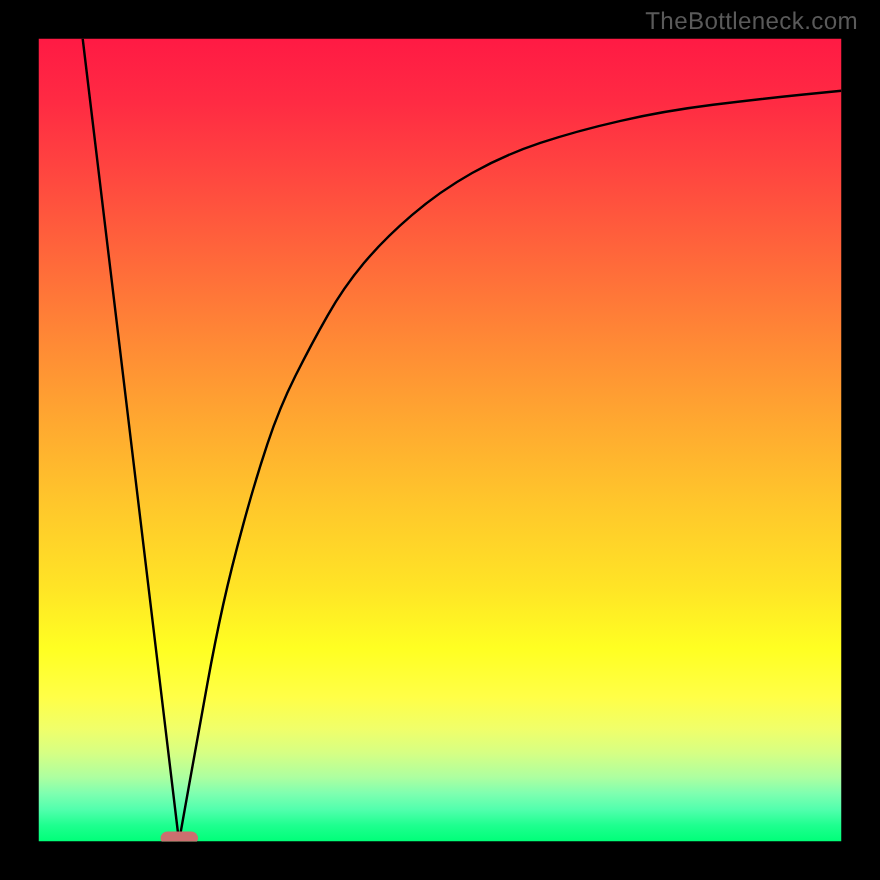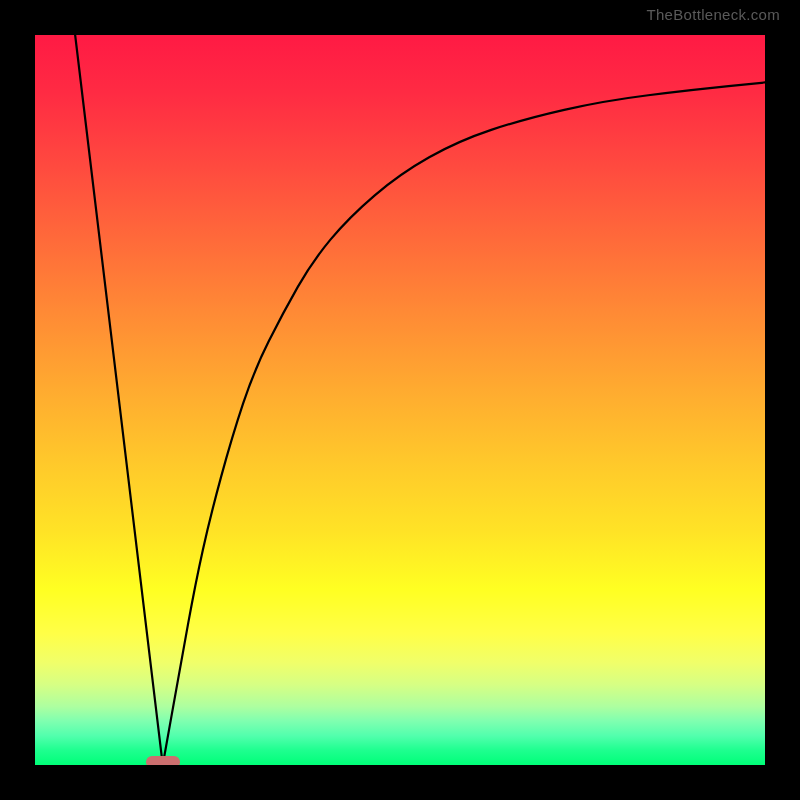--- a/index.html
+++ b/index.html
@@ -52,21 +52,21 @@
   .curve {
     position: absolute;
     left: 0;
     top: 0;
   }
   .watermark {
     position: absolute;
     top: 6px;
     right: 20px;
     color: #5a5a5a;
-    font-size: 15px;
+    font-size: 22px;
     font-weight: 500;
     letter-spacing: 0.3px;
   }
   .marker {
     position: absolute;
     width: 34px;
     height: 12px;
     border-radius: 6px;
     background: #cc6f6f;
     transform: translate(-50%, -50%);

